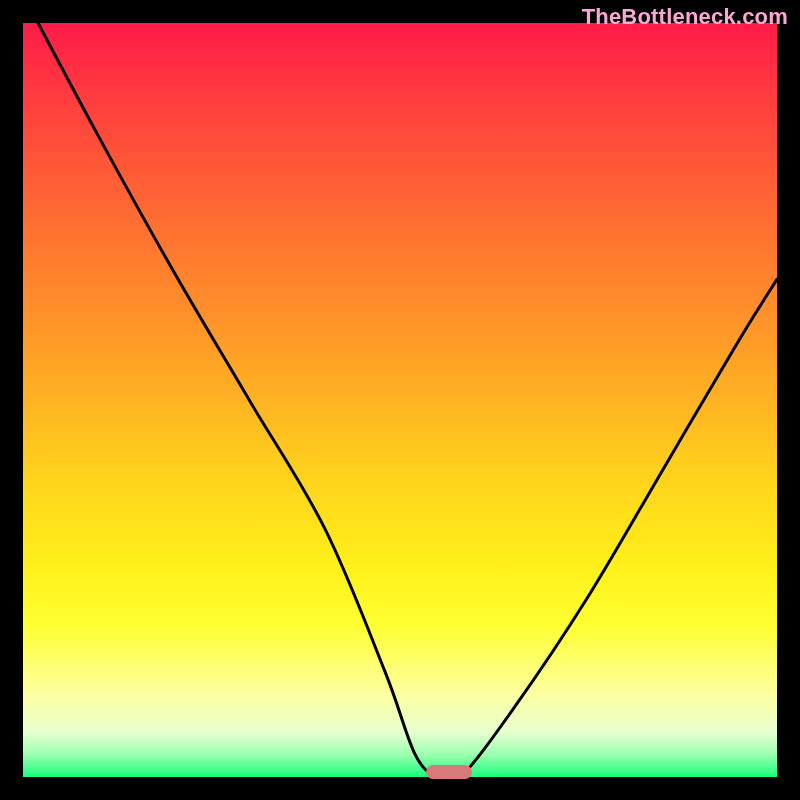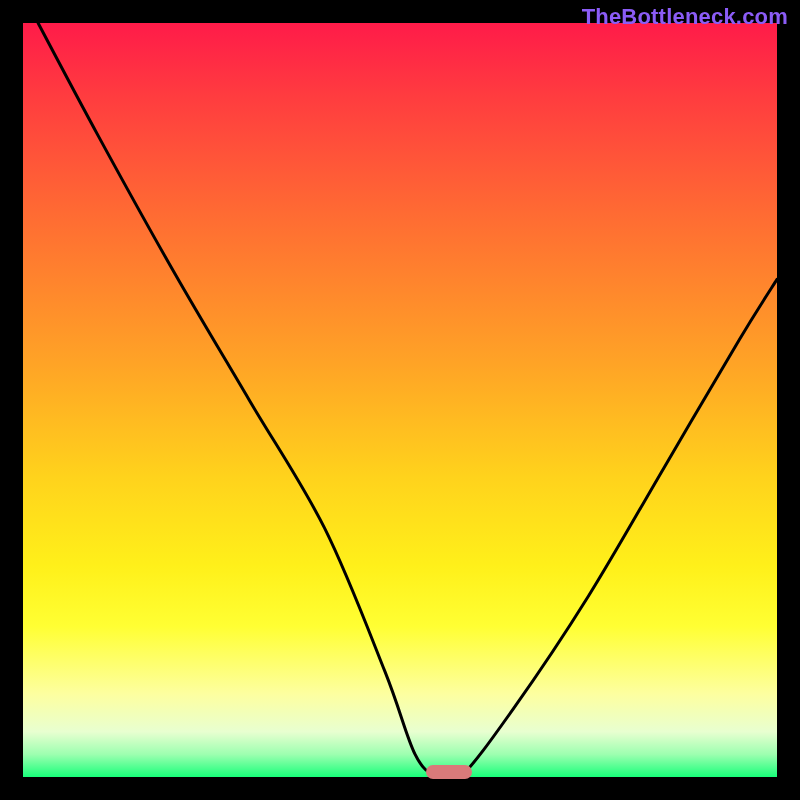--- a/index.html
+++ b/index.html
@@ -29,21 +29,21 @@
       #9dffb0 97%,
       #18ff7a 100%);
   }
   .watermark {
     position: absolute;
     top: 4px;
     right: 12px;
     font-family: Arial, Helvetica, sans-serif;
     font-size: 22px;
     font-weight: 600;
-    color: #8b5cf6;
+    color: #f9a8d4;
     letter-spacing: 0.2px;
   }
   svg.curve {
     position: absolute;
     left: 0;
     top: 0;
     width: 754px;
     height: 754px;
   }
   svg.curve path {

